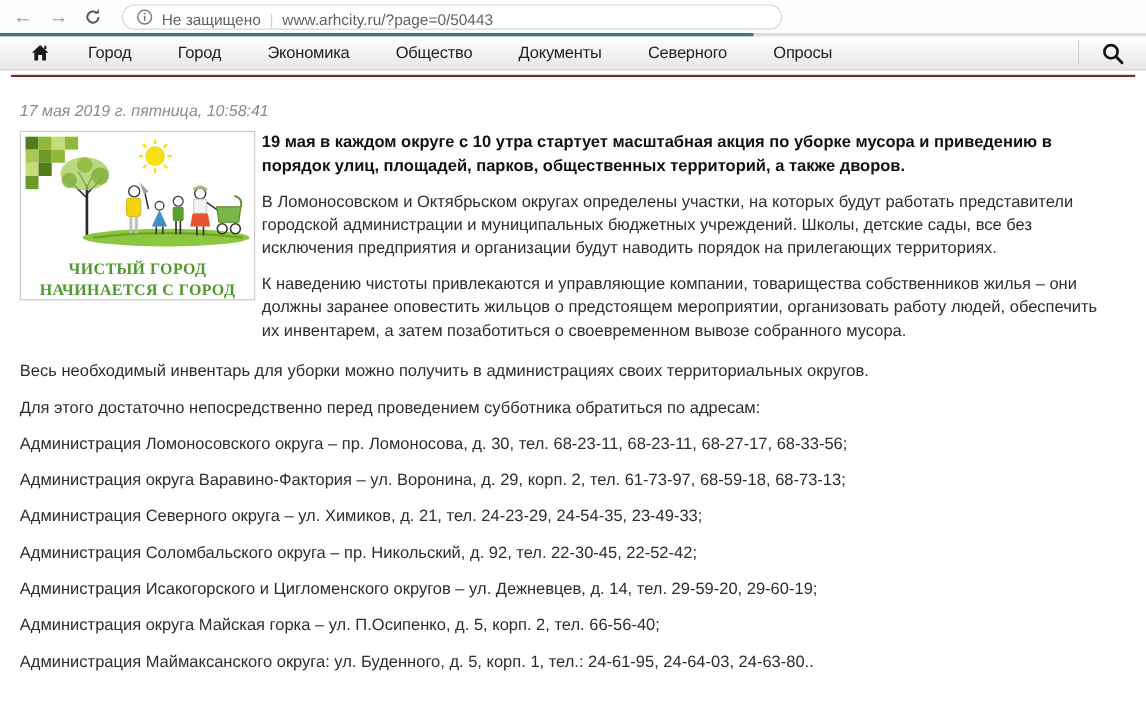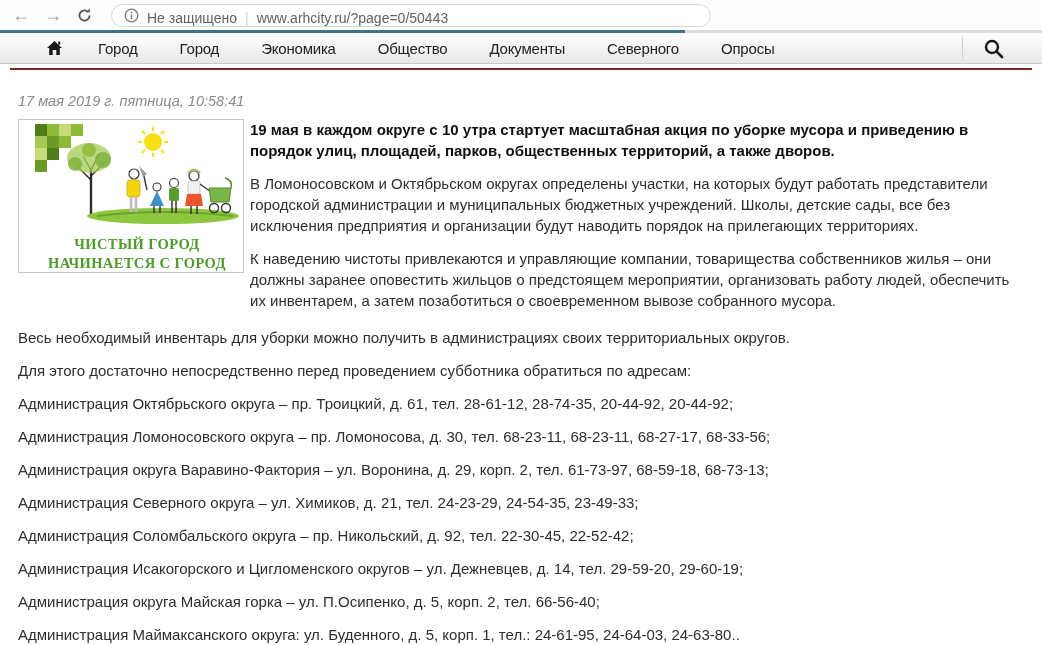--- a/index.html
+++ b/index.html
@@ -16,39 +16,39 @@
     font-size:14px; color:#5f6368; margin-left:4px; }
   .addr-divider{ color:#d0d0d0; font-size:14px; }
   .addr-url{ color:#5f6368; }
 
   
   .progress-line{ height:3px; background:#dcdcdc; position:relative; }
   .progress-line .fill{ position:absolute; left:0; top:0; height:3px; width:685px; background:#3f7488; }
 
   
   .site-nav{ height:31px; background:linear-gradient(#ffffff,#e7e7e7);
-    border-bottom:1px solid #c9c9c9; display:flex; align-items:center; padding:0 32px; }
+    border-bottom:1px solid #c9c9c9; display:flex; align-items:center; padding:0 14px; }
   .home-item{ padding:0 14px; display:flex; align-items:center; }
   .nav-items{ display:flex; list-style:none; }
   .nav-items li{ padding:0 21px; font-size:15px; color:#222; cursor:pointer;
     letter-spacing:-0.2px; }
   .nav-spacer{ flex:1; }
   .nav-sep{ width:1px; height:22px; background:#cfcfcf; margin-right:14px; }
   .search-item{ padding:0 6px; display:flex; align-items:center; }
 
   
   .maroon-rule{ border-top:2px solid #7b2a25; margin:4px 10px 0 10px; }
 
   
   main{ padding:0 18px; }
   .date-line{ margin-top:23px; font-size:14.5px; color:#8b8b8b;font-style:italic; }
 
   .article-top{ display:flex; margin-top:10px; }
   .poster{ flex:0 0 214px; height:154px; border:1px solid #c6c6c6; background:#fff;
-    padding:4px 4px 2px 16px; margin-right:6px; }
+    padding:4px 4px 2px 4px; margin-right:6px; }
   .poster-text{ text-align:center; font-family:"Liberation Serif", serif; font-weight:bold;
     color:#4e9a2c; font-size:14.5px; line-height:18px; letter-spacing:0.4px; margin-top:1px; }
   .lead-col{ flex:1; padding-right:14px; }
   .lead{ font-size:15px; font-weight:bold; color:#111; line-height:21px; max-width:745px; }
   .lead-col .para{ margin-top:12px; }
   .para{ font-size:15px; color:#2e2e2e; line-height:21px; }
 
   .full-paras .para, .addresses .para{ margin-top:12px; }
   .full-paras{ margin-top:16px; }
   .addresses{ margin-top:0; }
@@ -215,21 +215,20 @@
   </div>
 
   <div class="full-paras">
 
   <p class="para">Весь необходимый инвентарь для уборки можно получить в администрациях своих территориальных округов.</p>
       <p class="para">Для этого достаточно непосредственно перед проведением субботника обратиться по адресам:</p>
     </div>
 
   <div class="addresses">
 
-  <p class="para">Администрация Октябрьского округа – пр. Троицкий, д. 61, тел. 28-61-12, 28-74-35, 20-44-92, 20-44-92;</p>
       <p class="para">Администрация Ломоносовского округа – пр. Ломоносова, д. 30, тел. 68-23-11, 68-23-11, 68-27-17, 68-33-56;</p>
       <p class="para">Администрация округа Варавино-Фактория – ул. Воронина, д. 29, корп. 2, тел. 61-73-97, 68-59-18, 68-73-13;</p>
       <p class="para">Администрация Северного округа – ул. Химиков, д. 21, тел. 24-23-29, 24-54-35, 23-49-33;</p>
       <p class="para">Администрация Соломбальского округа – пр. Никольский, д. 92, тел. 22-30-45, 22-52-42;</p>
       <p class="para">Администрация Исакогорского и Цигломенского округов – ул. Дежневцев, д. 14, тел. 29-59-20, 29-60-19;</p>
       <p class="para">Администрация округа Майская горка – ул. П.Осипенко, д. 5, корп. 2, тел. 66-56-40;</p>
       <p class="para">Администрация Маймаксанского округа: ул. Буденного, д. 5, корп. 1, тел.: 24-61-95, 24-64-03, 24-63-80..</p>
     </div>
 </main>
 

